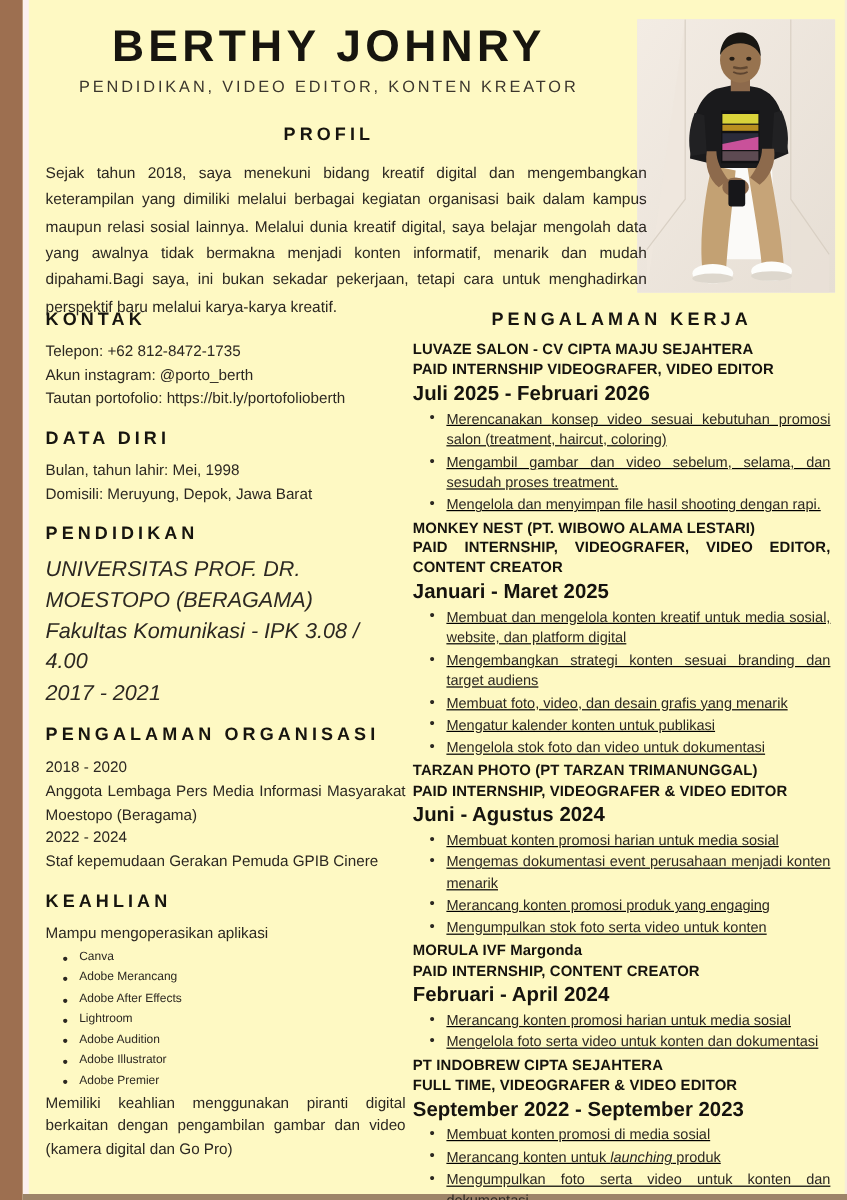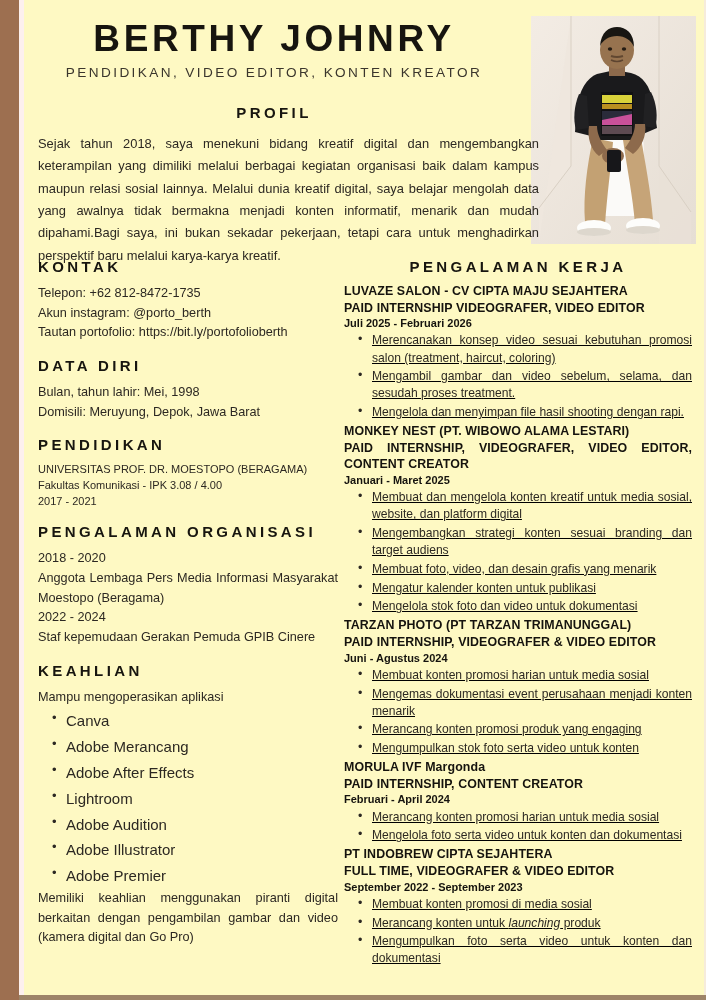--- a/index.html
+++ b/index.html
@@ -120,36 +120,37 @@
   .block:last-child { margin-bottom: 0; }
 
   .sec-head-left { margin-bottom: 9px; }
 
   .line {
     font-size: 12.7px;
     line-height: 1.55;
     color: #2c2822;
   }
   .line.small {
-    font-size: 11px;
+    font-size: 18px;
     line-height: 1.42;
+    font-style: italic;
   }
   .line.just {
     text-align: justify;
     text-justify: inter-word;
   }
 
   ul.skills {
     list-style: none;
     margin: 1px 0 0 0;
     padding: 0 0 0 14px;
   }
   ul.skills li {
     position: relative;
-    font-size: 15px;
+    font-size: 10px;
     line-height: 1.72;
     color: #2c2822;
     padding-left: 14px;
   }
   ul.skills li::before {
     content: "\2022";
     position: absolute;
     left: 0; top: -1px;
     font-size: 13px;
     color: #2c2822;
@@ -169,21 +170,21 @@
     font-weight: 800;
     color: #15130e;
     line-height: 1.34;
     letter-spacing: 0.1px;
   }
   .exp-role.spread {
     text-align: justify;
     text-justify: inter-word;
   }
   .exp-date {
-    font-size: 11px;
+    font-size: 17px;
     font-weight: 800;
     color: #15130e;
     line-height: 1.38;
   }
   ul.exp-bullets {
     list-style: none;
     margin: 1px 0 2px 0;
     padding: 0 0 0 14px;
     text-decoration: underline;
   }

